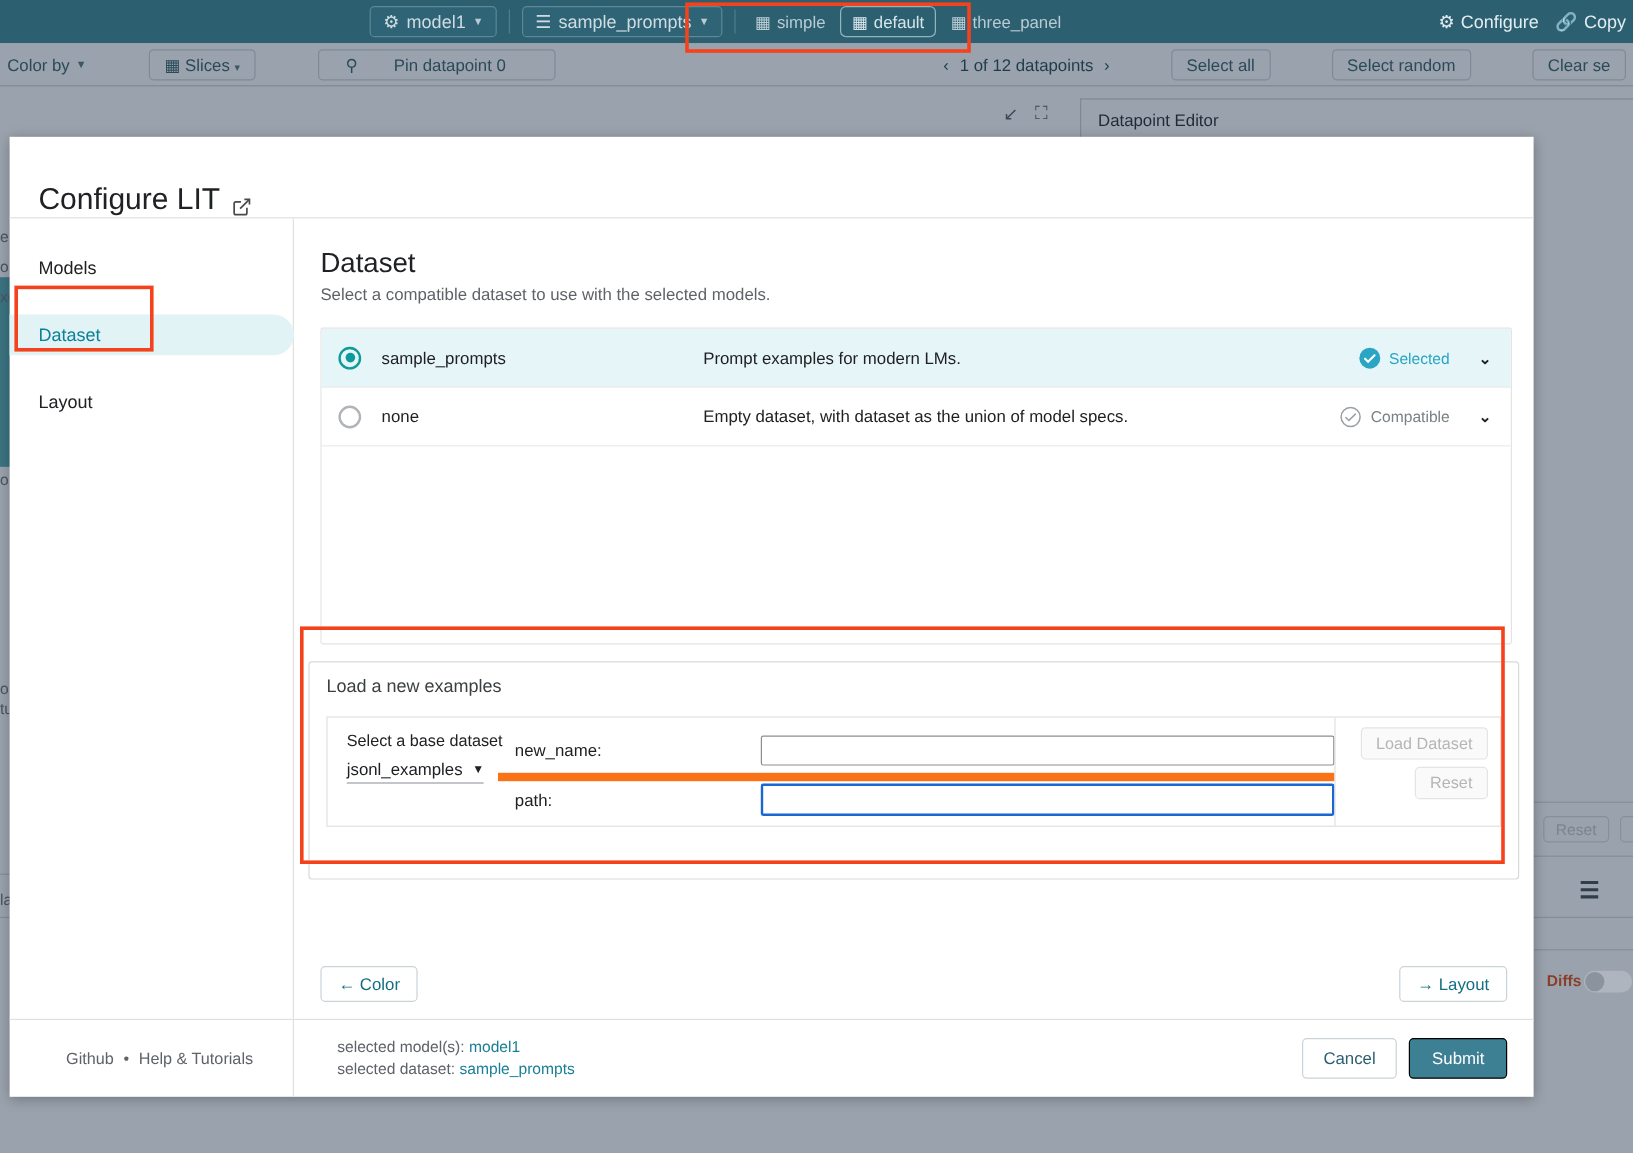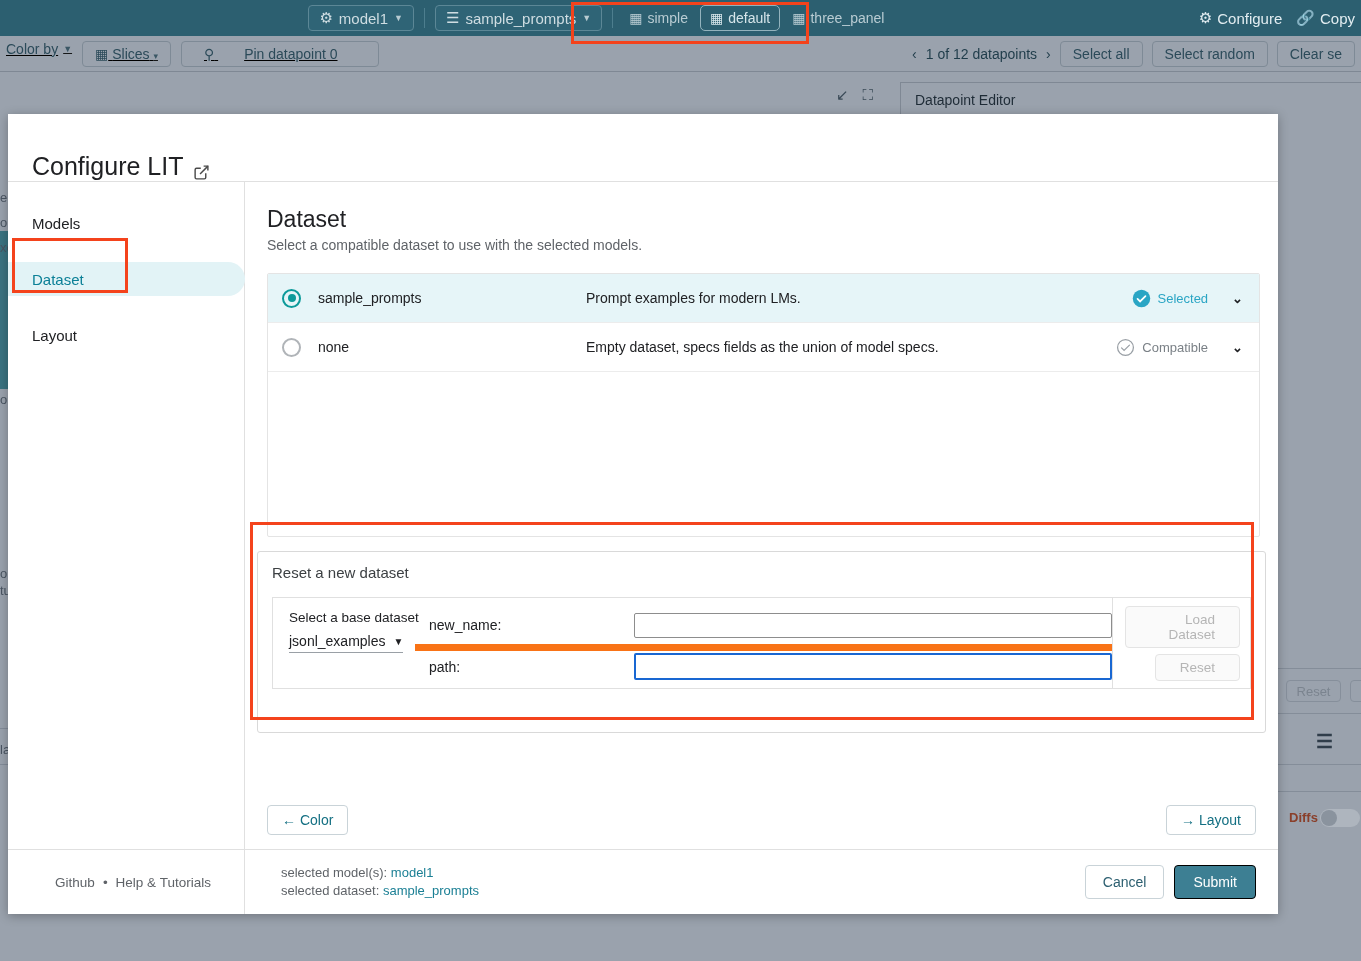--- a/index.html
+++ b/index.html
@@ -36,25 +36,25 @@
   .tb-layout.active { border-color: #93b3bd; color: #d6e5ea; }
   .tb-right { display: flex; align-items: center; gap: 14px; padding-right: 6px; color: #e2edf1; font-size: 15px;}
   .tb-right .item { display: flex; align-items: center; gap: 5px; white-space: nowrap;}
   .caret { font-size: 9px; opacity: .85; }
 
   .toolbar2 {
     position: absolute; left: 0; top: 36px; width: 1361px; height: 36px;
     background: #9aa2ad; display: flex; align-items: center; padding: 0 6px;
     border-bottom: 1px solid #7f8894;
   }
-  .t2-left { display: flex; align-items: flex-start; gap: 10px; text-decoration: underline; }
+  .t2-left { display: flex; align-items: center; gap: 10px; }
   .t2-right { margin-left: auto; display: flex; align-items: center; gap: 9px; }
   .t2-btn {
     border: 1px solid #7e8a96; border-radius: 4px; background: transparent;
-    color: #2b4a59; font-size: 14px; padding: 4px 12px; white-space: nowrap;
+    color: #2b4a59; font-size: 14px; padding: 4px 12px; white-space: nowrap; margin-left: 42px;
   }
   .t2-plain { color: #2b4a59; font-size: 14px; display:flex; align-items:center; gap:5px; white-space: nowrap;}
   .t2-count { color: #1f3c4a; font-size: 14px; white-space: nowrap; }
   .pb-icons { position: absolute; left: 836px; top: 86px; display: flex; gap: 14px; color: #3a4a57; font-size: 15px;}
   .pb-title {
     position: absolute; left: 900px; top: 82px; width: 461px; height: 34px;
     background: #9aa2ad; border-left: 1px solid #7f8894; border-top: 1px solid #7f8894;
     display: flex; align-items: center; padding-left: 14px;
     color: #1e2b36; font-size: 14px;
   }
@@ -154,21 +154,21 @@
   .field-label { width: 205px; font-size: 14px; color: #202124; }
   .txt-input {
     width: 478px; height: 25px; border: 1px solid #8d8d8d; border-radius: 2px;
     background: #fff; font-size: 14px; padding: 0 6px;
     font-family: "Liberation Sans", sans-serif;
   }
   .txt-input.focused { border: 2px solid #1967d2; height: 27px; }
   .btn-col { width: 140px; border-left: 1px solid #e0e0e0; padding: 8px 10px 0 12px; text-align: right; }
   .ghost-btn {
     display: inline-block; border: 1px solid #e4e4e4; border-radius: 4px;
-    color: #b5b5b5; font-size: 13.5px; padding: 5px 24px; background: #fafafa;
+    color: #b5b5b5; font-size: 13.5px; padding: 5px 12px; background: #fafafa;
     margin-bottom: 6px;
   }
 
   .nav-btns { position: absolute; left: 0; right: 0; bottom: 14px; padding: 0 22px; display: flex; }
   .nav-btn {
     border: 1px solid #c9d3d8; border-radius: 4px; background: #fff;
     color: #136f82; font-size: 14px; padding: 6px 14px; white-space: nowrap;
   }
 
   .modal-footer {
@@ -341,38 +341,38 @@
                   </svg>
               </span>
               <span>Selected</span>
             </span>
             <span class="chev">⌄</span>
           </div>
 
           <div class="ds-row">
             <span class="radio"></span>
             <span class="ds-name">none</span>
-            <span class="ds-desc">Empty dataset, specs fields as the union of model specs.</span>
+            <span class="ds-desc">Empty dataset, with dataset as the union of model specs.</span>
             <span class="ds-status compat">
               <span class="chk">
                 <svg width="19" height="19" viewBox="0 0 24 24">
                     <circle cx="12" cy="12" r="10" fill="none" stroke="#9aa0a6" stroke-width="1.6"></circle>
                     <path d="M7 12.5l3.2 3.2L17 9" stroke="#9aa0a6" stroke-width="1.6" fill="none" stroke-linecap="round"></path>
                   </svg>
               </span>
               <span>Compatible</span>
             </span>
             <span class="chev">⌄</span>
           </div>
 
         </div>
       </div>
 
       <div class="loader">
-        <div class="loader-title">Reset a new dataset</div>
+        <div class="loader-title">Load a new examples</div>
 
         <div class="loader-inner">
           <div class="base-col">
             <div class="base-label">Select a base dataset</div>
             <div class="base-select">
               <span>jsonl_examples</span>
               <span style="font-size:10px">▼</span>
             </div>
           </div>
 

